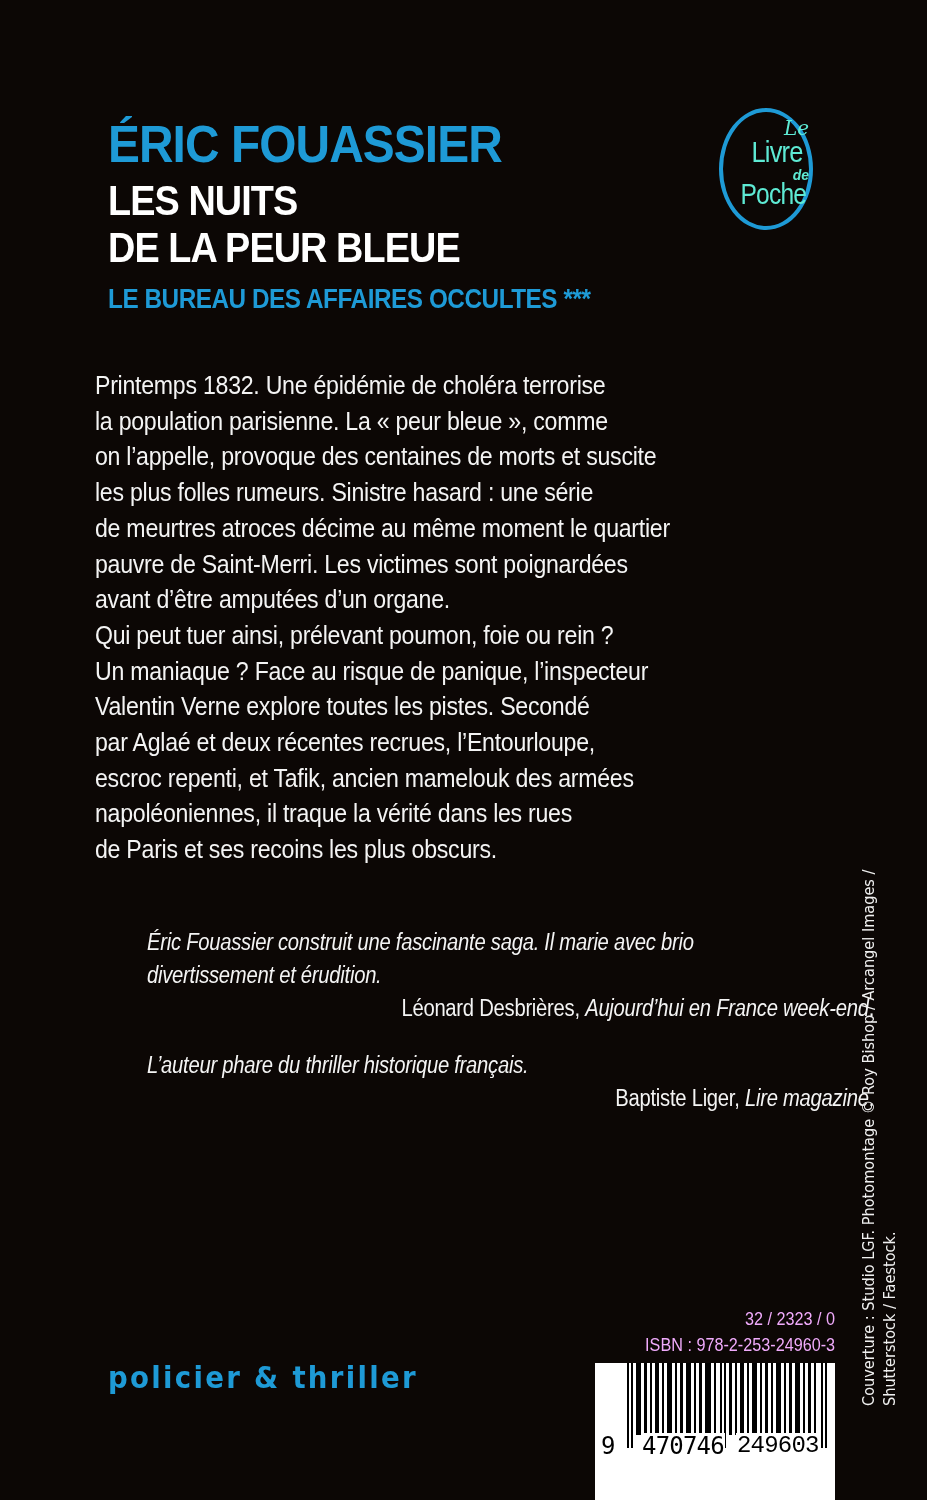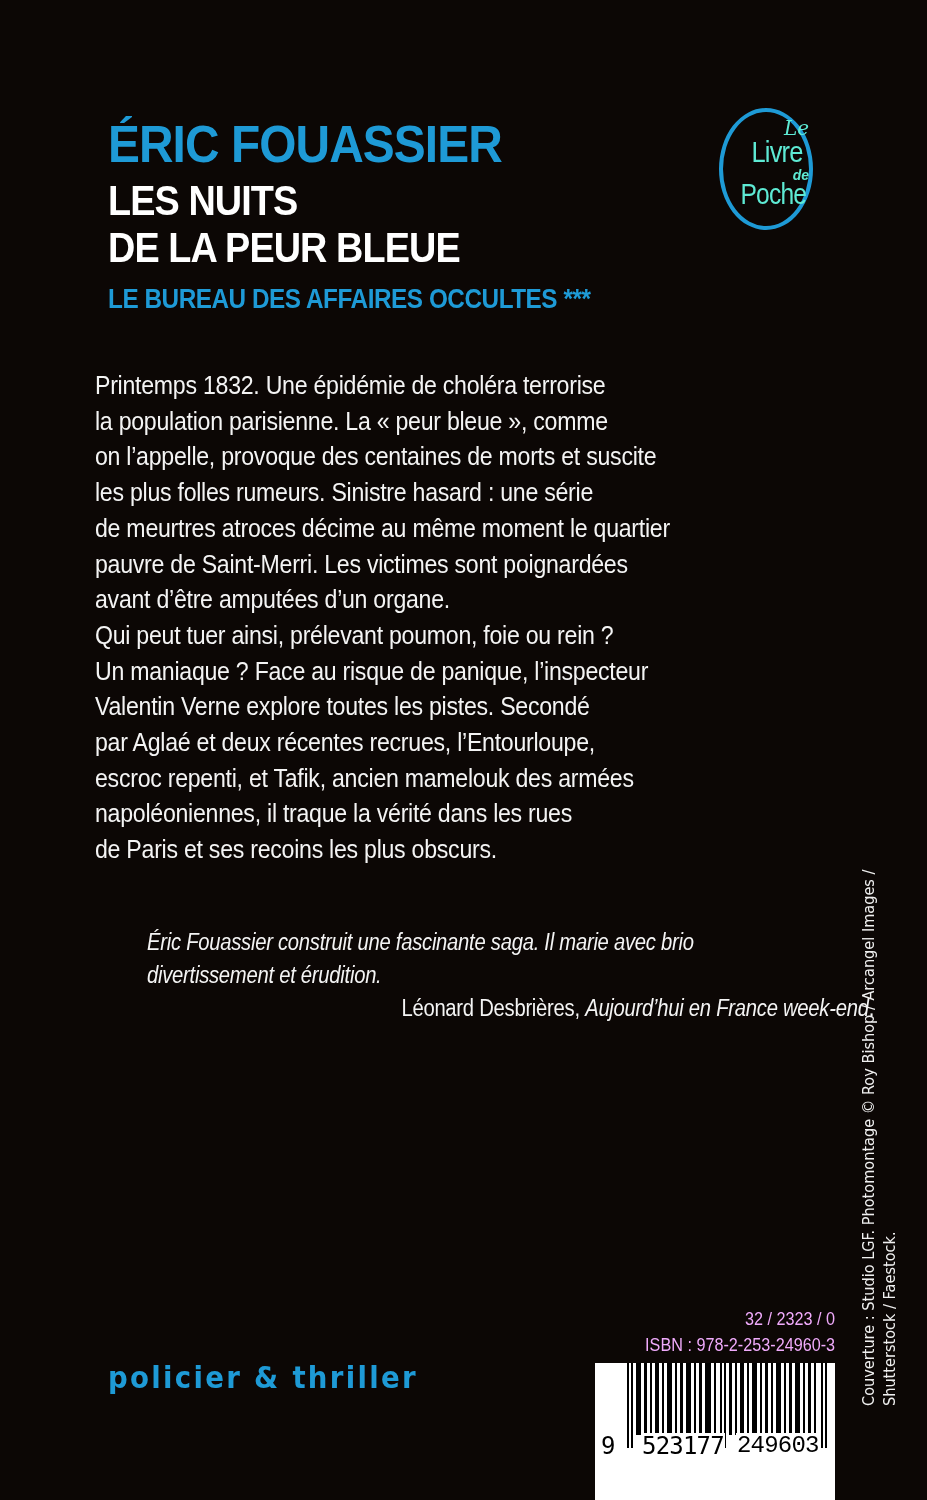--- a/index.html
+++ b/index.html
@@ -274,20 +274,24 @@
     <div class="blurb-line">escroc repenti, et Tafik, ancien mamelouk des armées</div>
     <div class="blurb-line">napoléoniennes, il traque la vérité dans les rues</div>
     <div class="blurb-line">de Paris et ses recoins les plus obscurs.</div>
   </div>
 
   <div class="quotes">
     <div class="quote">
       <div class="quote-text">Éric Fouassier construit une fascinante saga. Il marie avec brio</div>
       <div class="quote-text">divertissement et érudition.</div>
       <div class="quote-source"><span>Léonard Desbrières, </span><span class="pub">Aujourd’hui en France week-end</span><span>.</span></div>
+    </div>
+    <div class="quote">
+      <div class="quote-text">L’auteur phare du thriller historique français.</div>
+      <div class="quote-source"><span>Baptiste Liger, </span><span class="pub">Lire magazine</span><span>.</span></div>
     </div>
   </div>
 
   <div class="genre">policier &amp; thriller</div>
 
   <div class="codes">
     <div>32 / 2323 / 0</div>
     <div>ISBN : 978-2-253-24960-3</div>
   </div>
 
@@ -325,21 +329,21 @@
         <rect x="170" y="0" width="5" height="72"></rect>
         <rect x="178" y="0" width="2" height="72"></rect>
         <rect x="183" y="0" width="3" height="72"></rect>
         <rect x="189" y="0" width="2" height="72"></rect>
         <rect x="196" y="0" width="2" height="85"></rect>
         <rect x="200" y="0" width="2" height="85"></rect>
       </g>
     </svg>
     <div class="barcode-digits">
       <span class="d-first">9</span>
-      <span class="d-left">523177</span>
+      <span class="d-left">470746</span>
       <span class="d-right">249603</span>
     </div>
   </div>
 
   <div class="credit">
     <div>Couverture : Studio LGF. Photomontage © Roy Bishop / Arcangel Images /</div>
     <div>Shutterstock / Faestock.</div>
   </div>
 
 </div>

